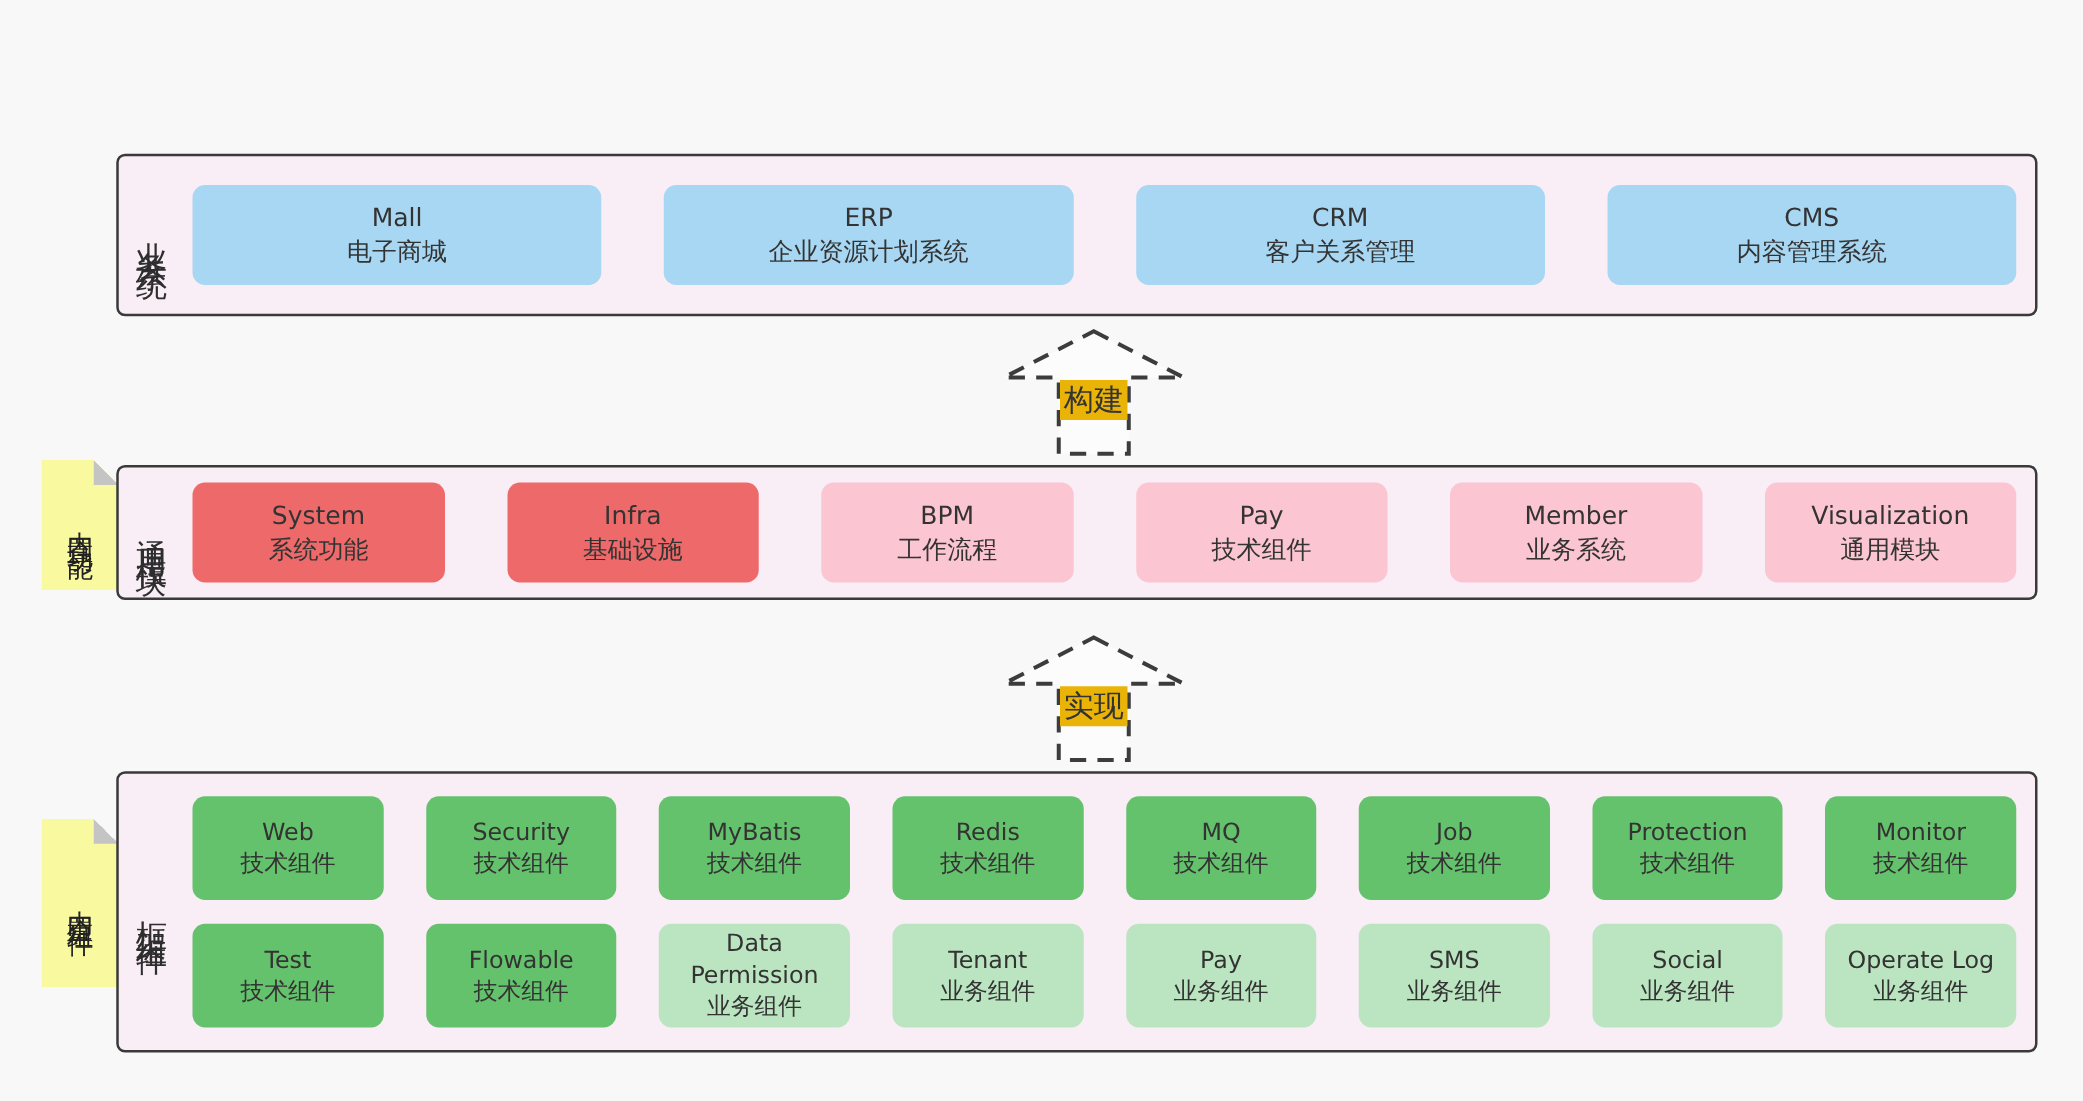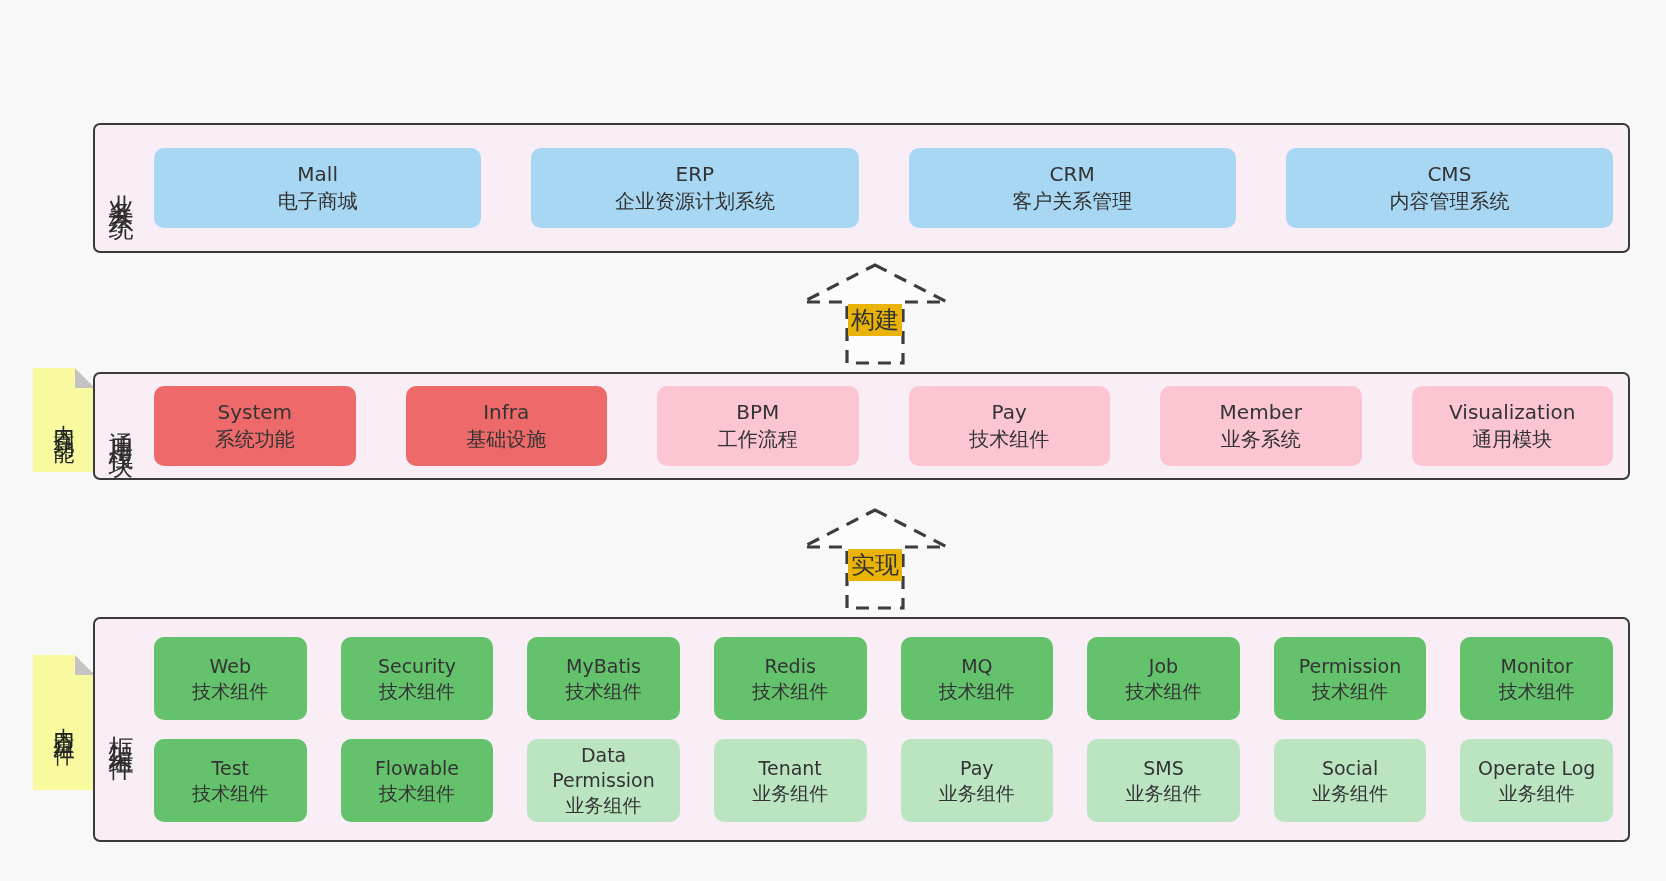--- a/index.html
+++ b/index.html
@@ -168,21 +168,21 @@
         </div>
         <div class="box green">
           <div>MQ</div>
           <div>技术组件</div>
         </div>
         <div class="box green">
           <div>Job</div>
           <div>技术组件</div>
         </div>
         <div class="box green">
-          <div>Permission</div>
+          <div>Protection</div>
           <div>技术组件</div>
         </div>
         <div class="box green">
           <div>Monitor</div>
           <div>技术组件</div>
         </div>
       </div>
       <div class="row">
         <div class="box green">
           <div>Test</div>

